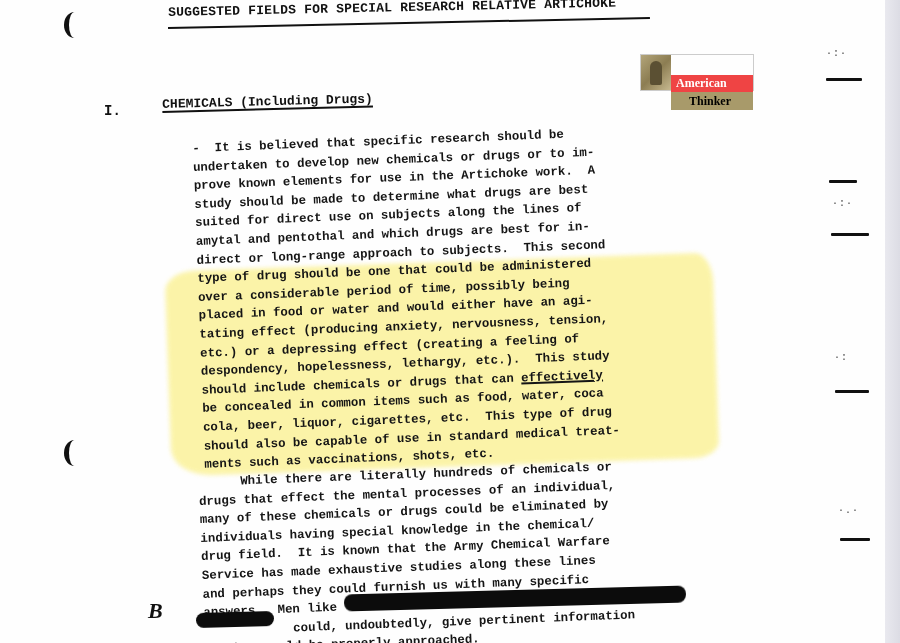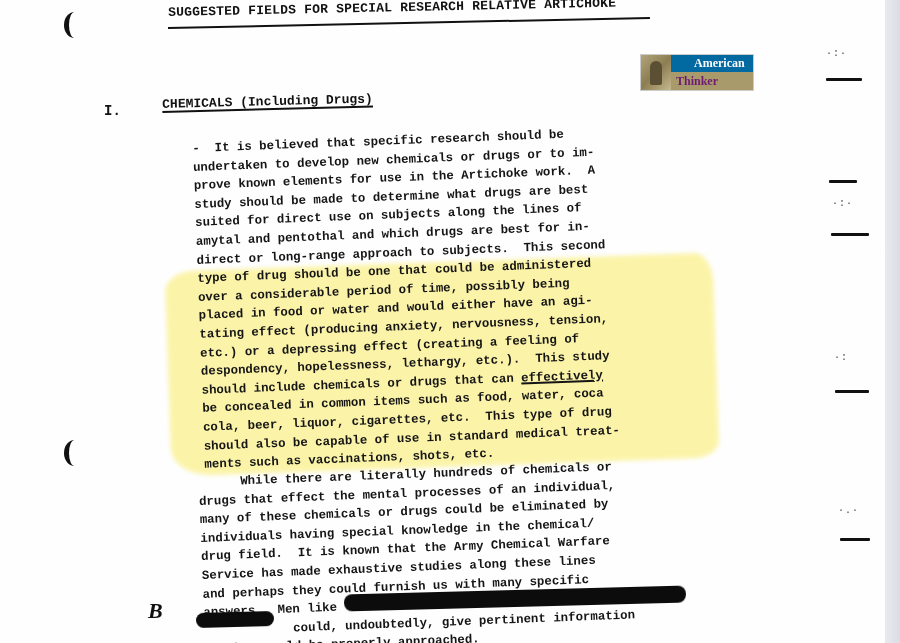--- a/index.html
+++ b/index.html
@@ -45,28 +45,28 @@
       display: flex; border: 1px solid #ccc;
     }
     .logo-img {
       width: 30px; height: 35px;
       background: linear-gradient(135deg, #b3a57a, #8c7d52 50%, #c7b990);
       display: flex; align-items: center; justify-content: center;
     }
     .logo-figure { width: 12px; height: 24px; background: #5b5033; border-radius: 6px 6px 2px 2px; }
     .logo-text { flex: 1; display: flex; flex-direction: column; }
     .logo-top {
-      height: 17px; background: #0369a1; color: #fff;
+      height: 17px; background: #ef4444; color: #fff;
       font-family: "Liberation Serif", "DejaVu Serif", serif; font-weight: bold;
-      font-size: 12px; line-height: 17px; padding-left: 23px;
+      font-size: 12px; line-height: 17px; padding-left: 5px; margin-top: 20px;
     }
     .logo-bottom {
-      flex: 1; background: #a89a6a; color: #701a75;
+      flex: 1; background: #a89a6a; color: #000000;
       font-family: "Liberation Serif", "DejaVu Serif", serif; font-weight: bold;
-      font-size: 12px; line-height: 18px; padding-left: 5px;
+      font-size: 12px; line-height: 18px; padding-left: 18px;
     }
     .highlight {
       position: absolute; left: 168px; top: 262px; width: 548px; height: 205px;
       background: #fbf29a; opacity: 0.85;
       border-radius: 30px 18px 26px 40px / 20px 30px 16px 28px;
       transform: rotate(-2deg);
       filter: blur(2px);
     }
     .para {
       position: absolute; font-size: 12.4px; font-weight: bold; line-height: 18.6px;

